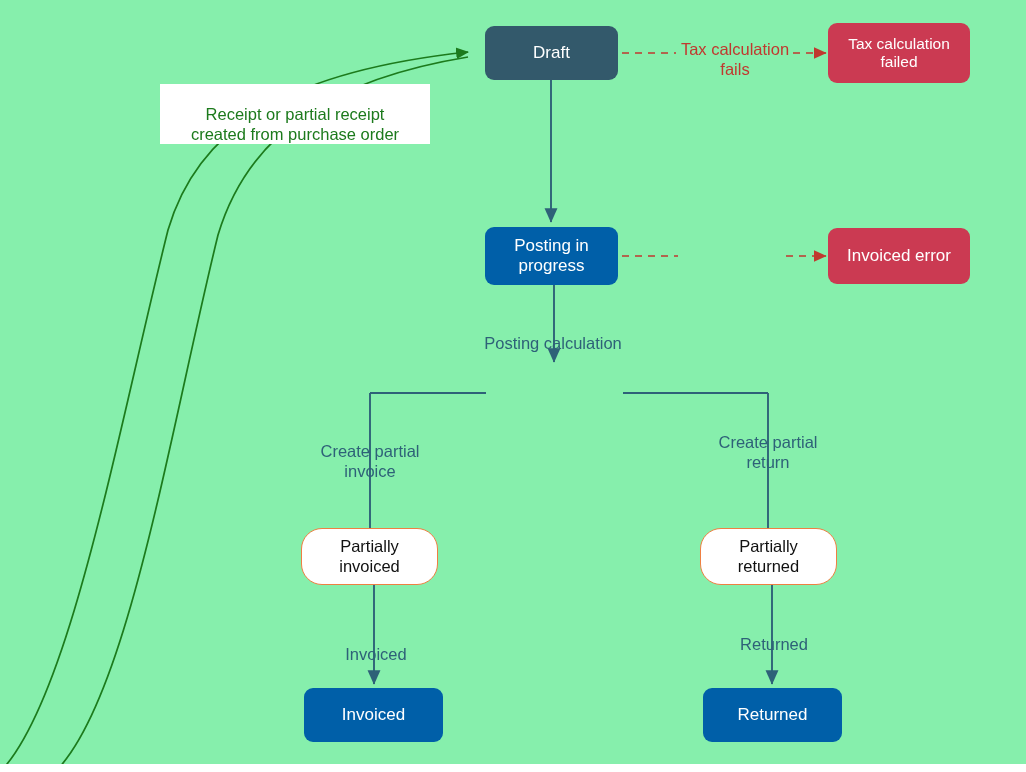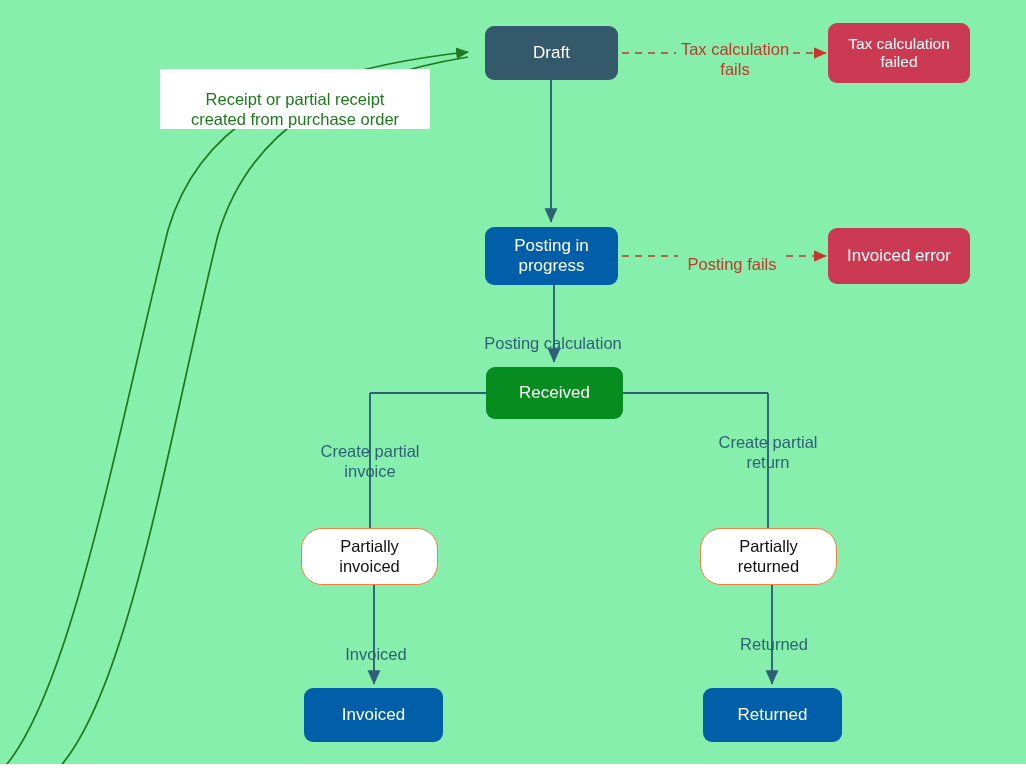--- a/index.html
+++ b/index.html
@@ -132,23 +132,20 @@
 
   <div class="node filled blue" style="left:485px; top:227px; width:133px; height:58px;">
     <span>Posting in
 progress</span>
   </div>
 
   <div class="node filled red" style="left:828px; top:228px; width:142px; height:56px;">
     <span>Invoiced error</span>
   </div>
 
-  <div class="node filled green" style="left:486px; top:367px; width:137px; height:52px;">
-    <span>Received</span>
-  </div>
 
   <div class="node outline" style="left:301px; top:528px; width:137px; height:57px;">
     <span>Partially
 invoiced</span>
   </div>
 
   <div class="node outline" style="left:700px; top:528px; width:137px; height:57px;">
     <span>Partially
 returned</span>
   </div>
@@ -160,23 +157,20 @@
   <div class="node filled blue" style="left:703px; top:688px; width:139px; height:54px;">
     <span>Returned</span>
   </div>
 
   <div class="lbl red" style="left:646px; top:19px; width:178px;">
     <span>Tax calculation
 fails</span>
   </div>
 
 
-  <div class="lbl red" style="left:674px; top:234px; width:116px;">
-    <span>Posting fails</span>
-  </div>
 
   <div class="lbl teal" style="left:462px; top:313px; width:182px;">
     <span>Posting calculation</span>
   </div>
 
   <div class="lbl teal" style="left:288px; top:421px; width:164px;">
     <span>Create partial
 invoice</span>
   </div>
 
@@ -186,18 +180,18 @@
   </div>
 
   <div class="lbl teal" style="left:296px; top:624px; width:160px;">
     <span>Invoiced</span>
   </div>
 
   <div class="lbl teal" style="left:694px; top:614px; width:160px;">
     <span>Returned</span>
   </div>
 
-  <div class="lbl green" style="left:160px; top:69px; width:270px;">
+  <div class="lbl green" style="left:160px; top:84px; width:270px;">
     <span>Receipt or partial receipt
 created from purchase order</span>
   </div>
 
 </div>
 
 </body></html>

